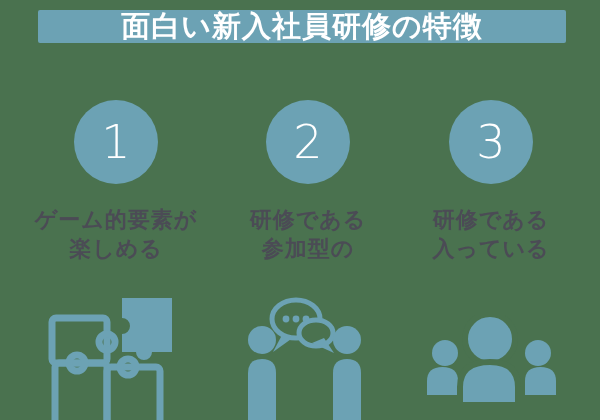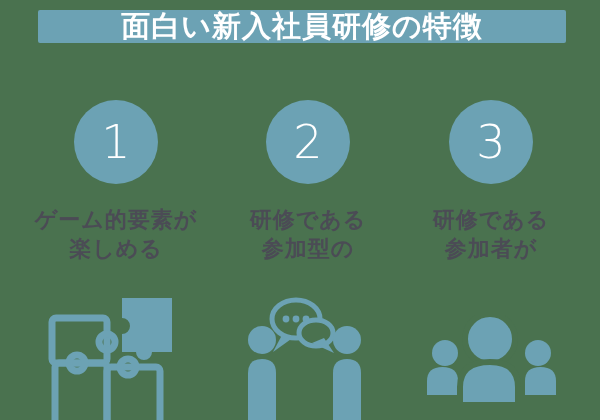--- a/index.html
+++ b/index.html
@@ -75,21 +75,21 @@
       <div>参加型の</div>
     </div>
   </div>
 
   <div class="col c3">
     <div class="badge">
       <span>3</span>
     </div>
     <div class="label">
       <div>研修である</div>
-      <div>参加者が</div>
+      <div>入っている</div>
     </div>
   </div>
 
   <div class="icon icon-puzzle">
     <svg width="125" height="135" viewBox="0 0 125 135">
       <g stroke="var(--accent)" stroke-width="7" fill="none">
         <rect x="4" y="22" width="55" height="45" rx="4"></rect>
         <circle cx="59" cy="46" r="8"></circle>
         <rect x="7" y="67" width="52" height="70" rx="4"></rect>
         <circle cx="29" cy="67" r="8"></circle>

